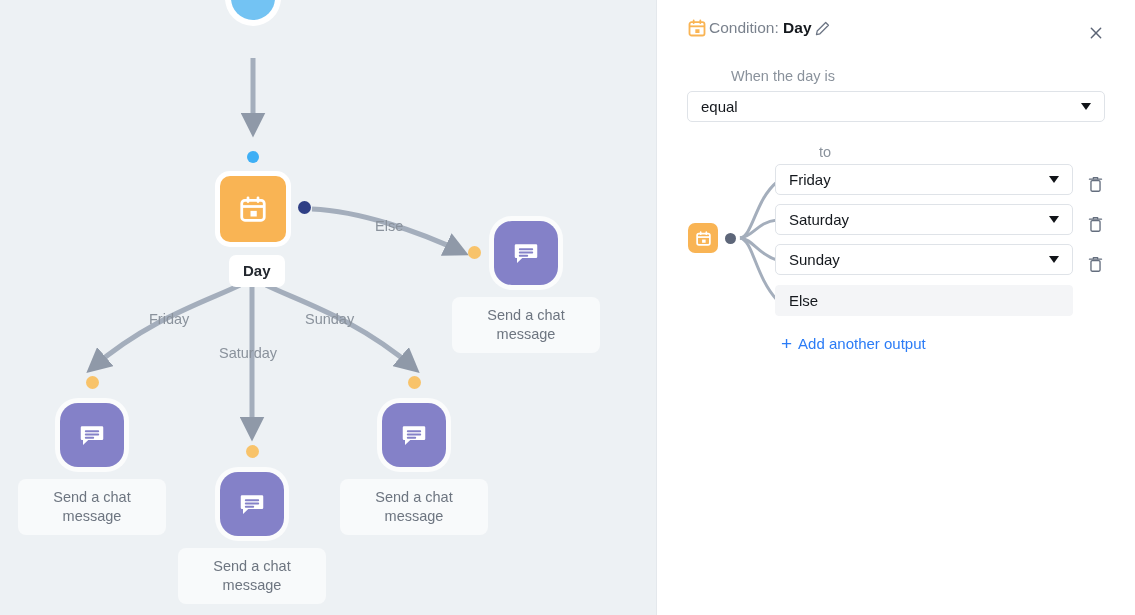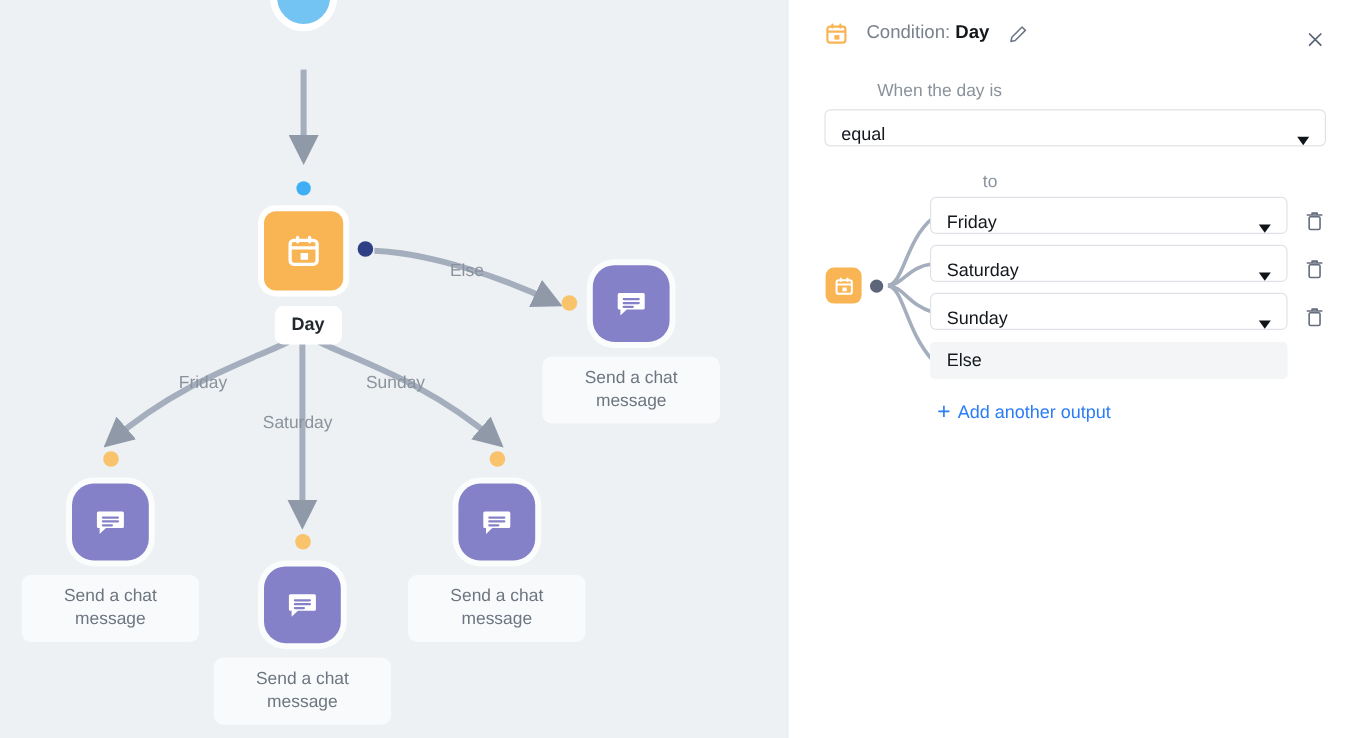--- a/index.html
+++ b/index.html
@@ -74,21 +74,21 @@
   
   #panel {
     position: relative;
     width: 479px; height: 615px;
     background: #ffffff;
     border-left: 1px solid #e4e8ec;
   }
 
   .panel-header {
     position: absolute; left: 30px; top: 18px;
-    display: flex; align-items: center; gap: 15px;
+    display: flex; align-items: center; gap: 2px;
   }
   .panel-title { font-size: 15.5px; color: #7a828d; white-space: nowrap; }
   .panel-title b { color: #14181d; font-weight: 700; }
   .pencil-btn { display: flex; align-items: center; cursor: pointer; }
   .close-btn {
     position: absolute; right: 26px; top: 20px;
     width: 26px; height: 26px;
     display: flex; align-items: center; justify-content: center;
     cursor: pointer;
   }
@@ -96,21 +96,21 @@
   .field-label {
     position: absolute;
     font-size: 14.5px; color: #8a929c; margin-left: 44px;
   }
 
   .select-box {
     position: absolute;
     background: #ffffff;
     border: 1px solid #dfe3e8;
     border-radius: 5px;
-    display: flex; align-items: flex-end;
+    display: flex; align-items: center;
     padding: 0 13px;
     font-size: 15px;
     color: #14181d;
     cursor: pointer;
   }
   .select-box .val { flex: 1; }
   .caret {
     width: 0; height: 0;
     border-left: 5.5px solid transparent;
     border-right: 5.5px solid transparent;

